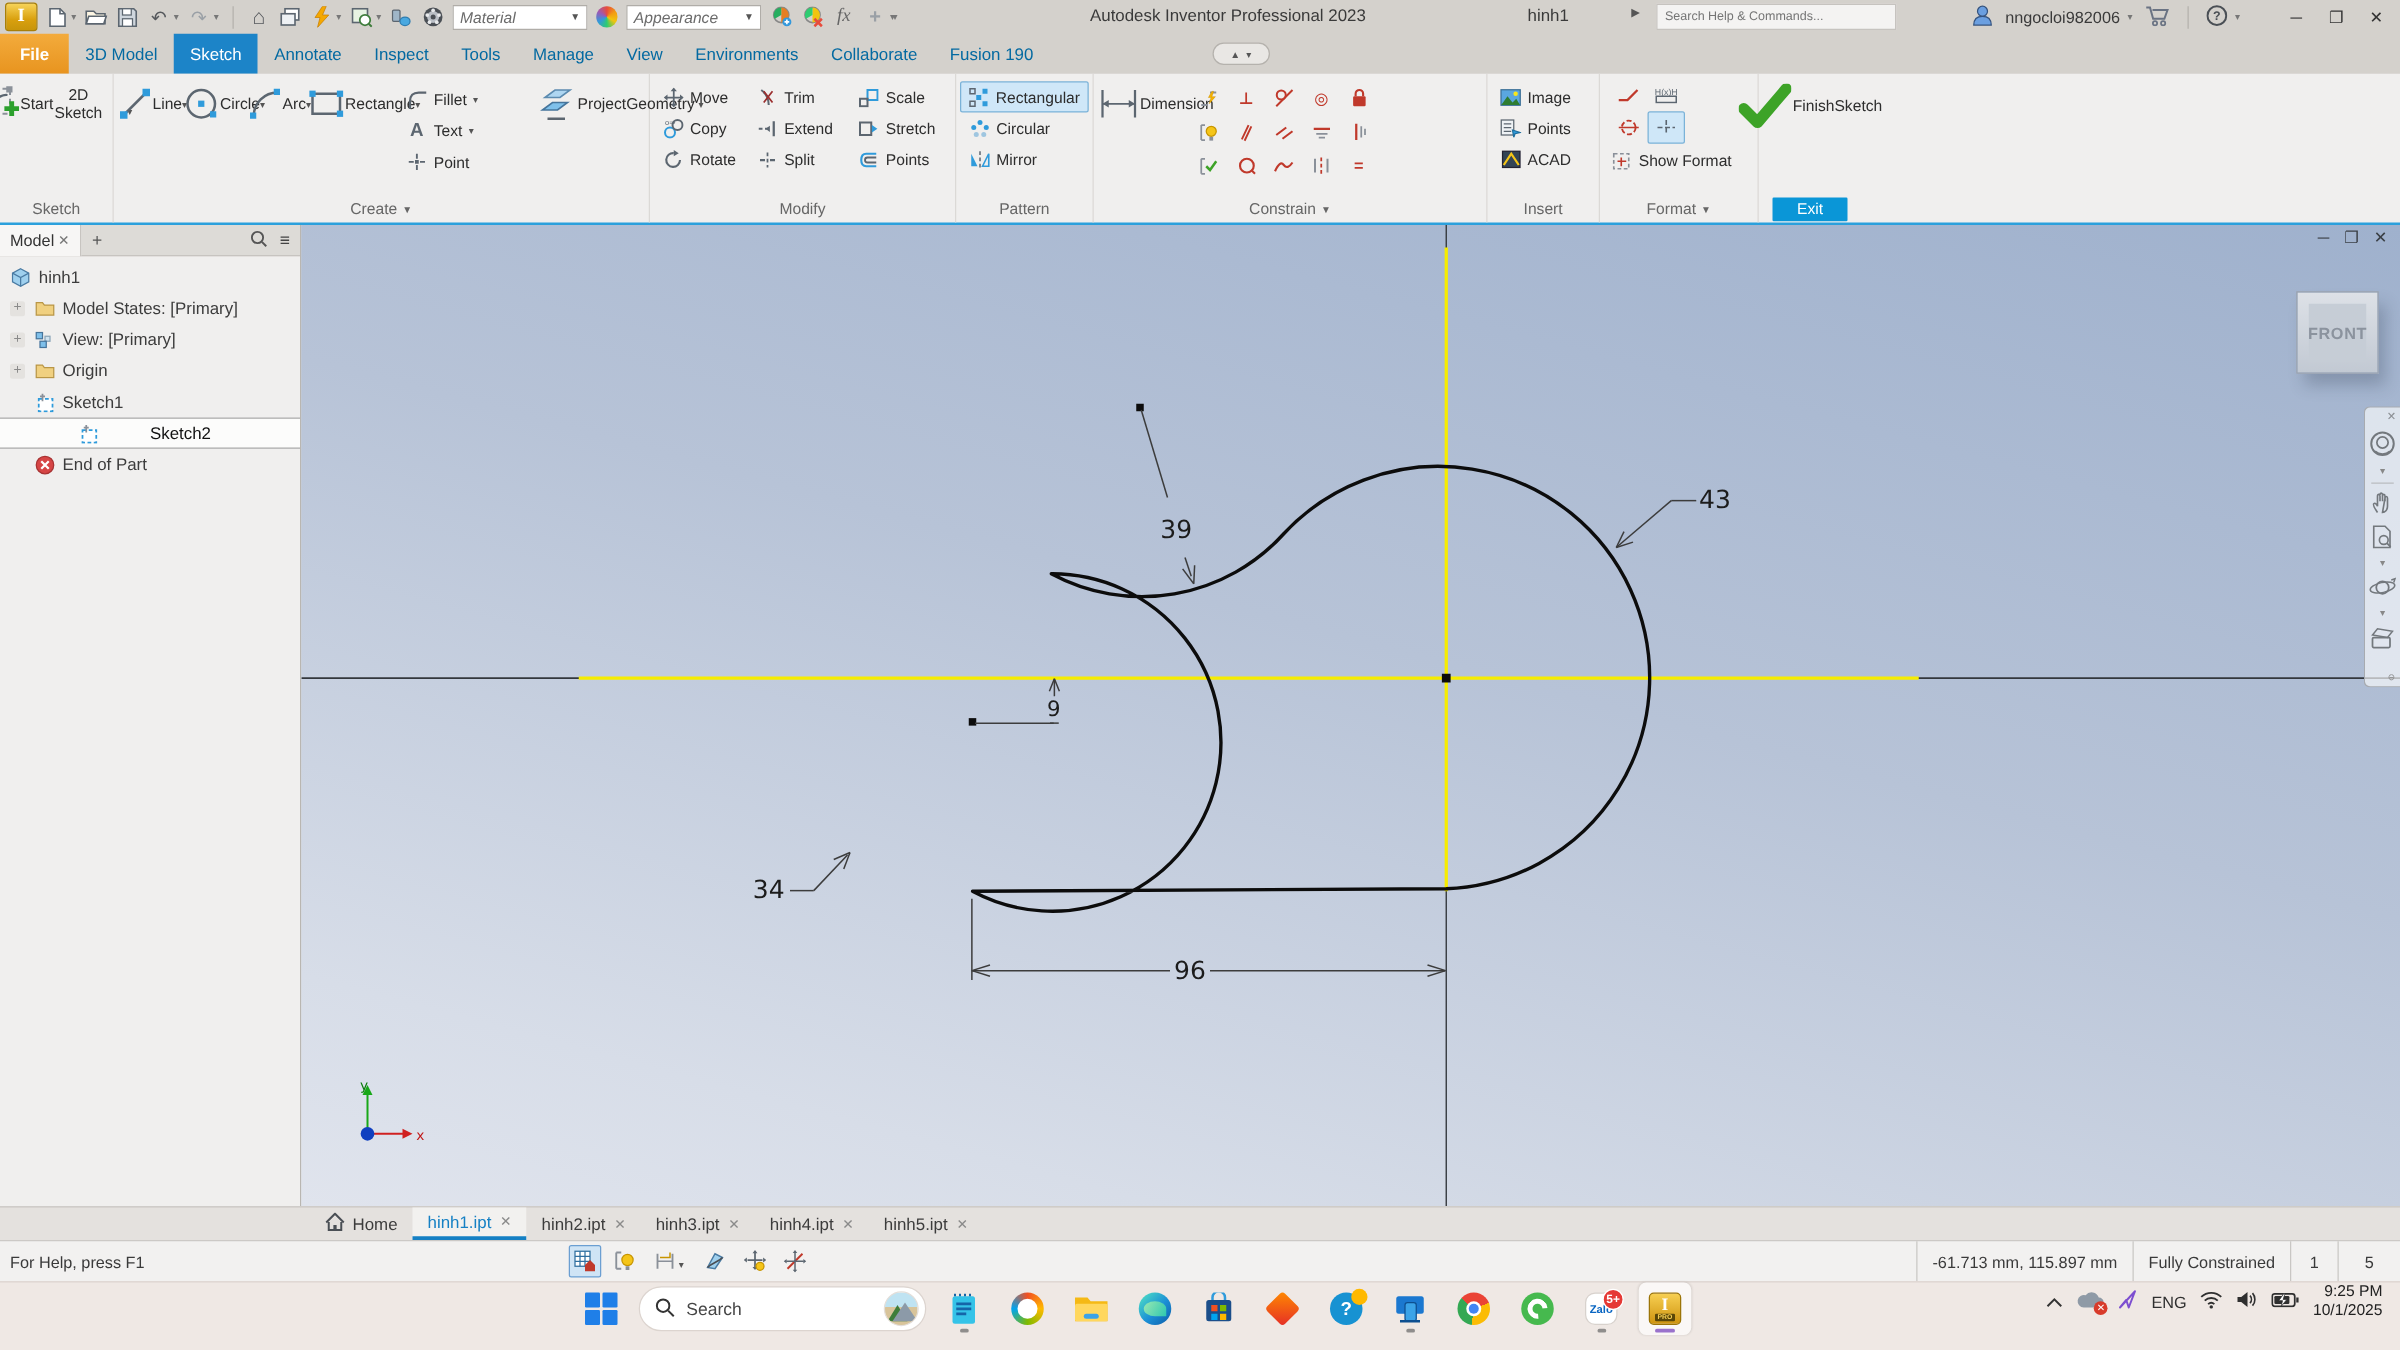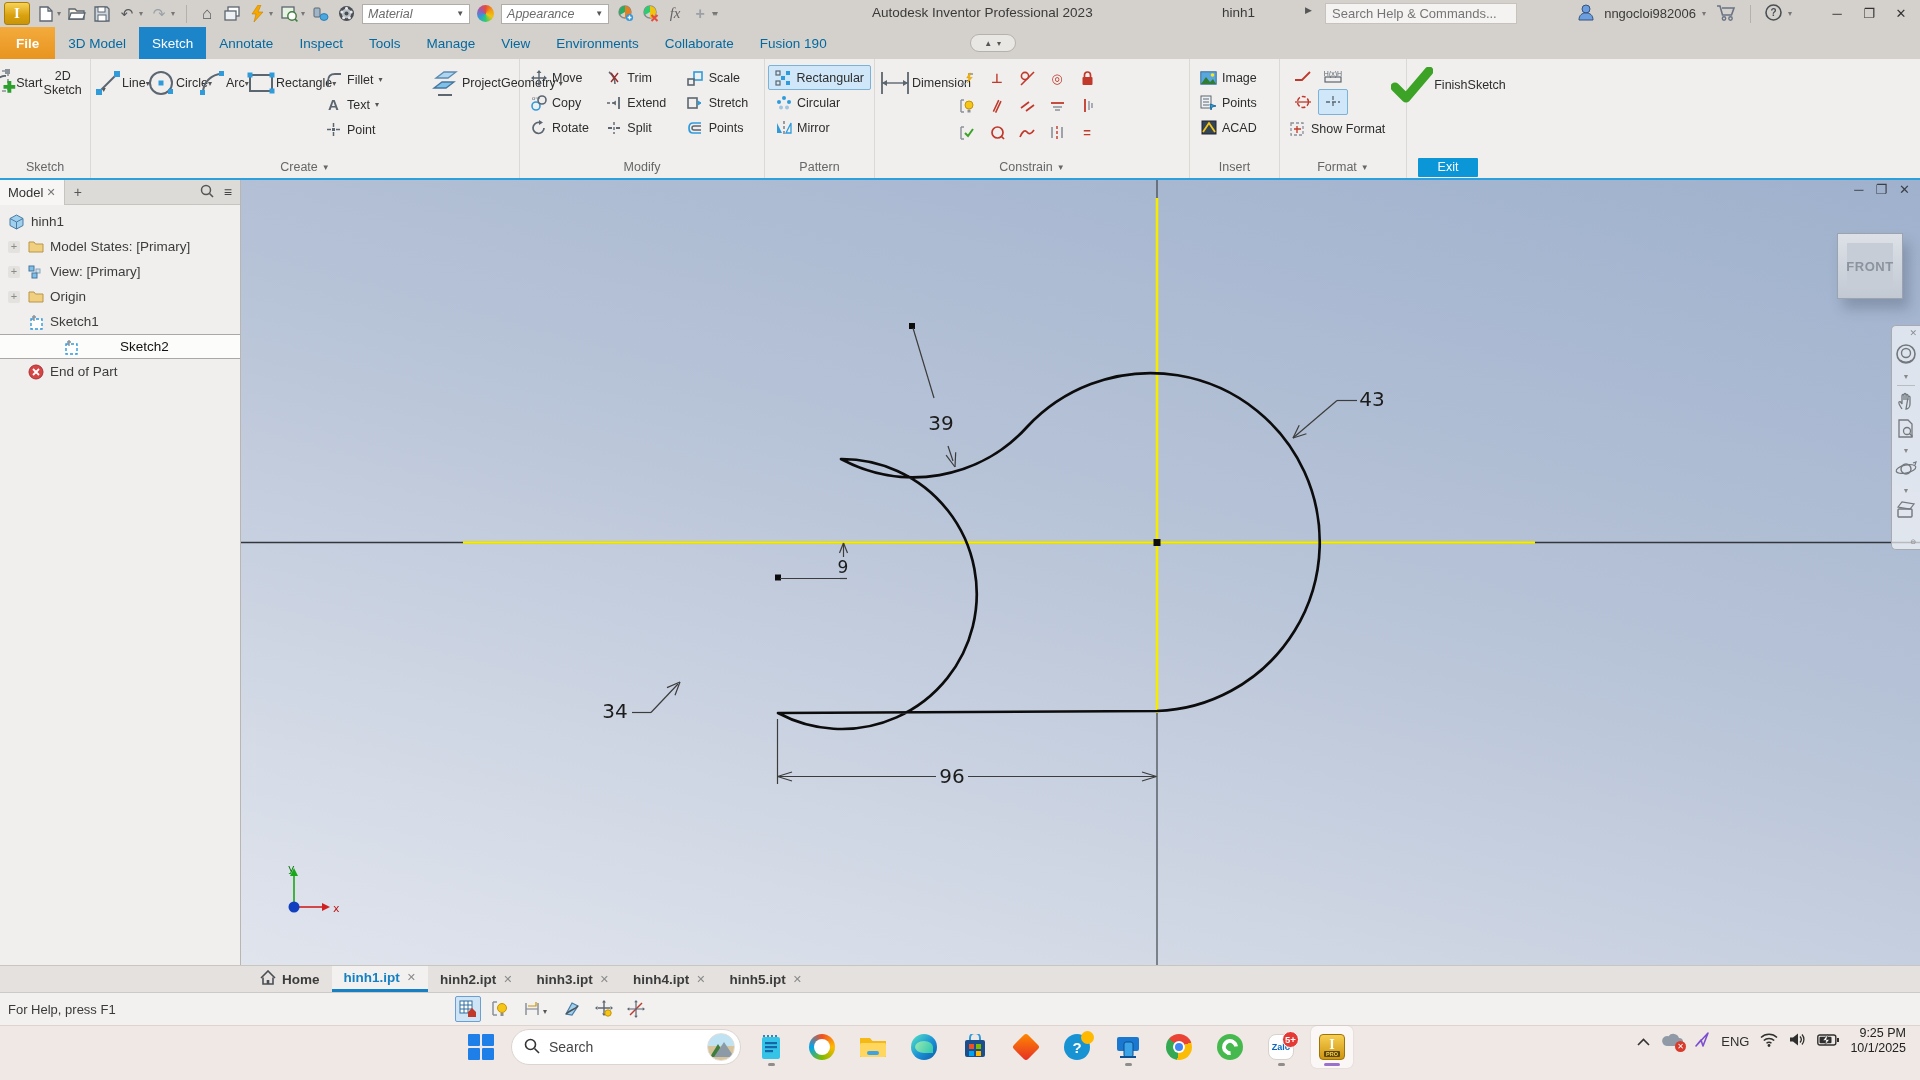--- a/index.html
+++ b/index.html
@@ -12,21 +12,21 @@
   .appbtn { width:26px; height:23px; margin:0 6px 0 4px; border-radius:3px; background:linear-gradient(180deg,#f7d358,#d9a télé0e 60%,#c8950a); background:linear-gradient(180deg,#f7d358,#d9a00e 60%,#c8950a); border:1px solid #a87f08; color:#fff; font-family:"Liberation Serif",serif; font-weight:bold; font-size:15px; display:flex; align-items:center; justify-content:center; }
   .qat { display:flex; align-items:center; gap:7px; }
   .qat .ic { width:18px; height:18px; display:inline-flex; align-items:center; justify-content:center; color:#55585c; font-size:15px; }
   .qat svg { display:block; }
   .qsep { width:1px; height:18px; background:#b4b1ac; margin:0 4px; }
   .qdrop { font-size:8px; color:#777; margin-left:-4px; }
   .matbox { width:108px; height:20px; background:#fff; border:1px solid #b0ada8; display:flex; align-items:center; justify-content:space-between; padding:0 5px; color:#6b6b6b; font-style:italic; font-size:12.5px; }
   .matbox .car { font-size:8px; color:#555; font-style:normal; }
   .wheel { width:17px; height:17px; border-radius:50%; background:conic-gradient(#e74c3c,#f39c12,#f1c40f,#2ecc71,#3498db,#9b59b6,#e74c3c); }
   .title-abs { position:absolute; top:5px; font-size:13.5px; color:#3a3a3a; white-space:nowrap; }
-  #searchbox { position:absolute; left:1325px; top:3px; width:192px; height:21px; background:#f4f3f2; border:1px solid #c6c3bf; font-size:13px; color:#444; padding:0 6px; font-family:"Liberation Sans",sans-serif; }
+  #searchbox { position:absolute; left:1325px; top:3px; width:192px; height:21px; background:#f4f3f2; border:1px solid #c6c3bf; font-size:10px; color:#444; padding:0 6px; font-family:"Liberation Sans",sans-serif; }
   .tb-right-icons { position:absolute; right:8px; top:0; height:27px; display:flex; align-items:center; gap:10px; }
   .userlbl { font-size:13px; color:#3a3a3a; }
   .winbtn { font-size:13px; color:#333; width:22px; text-align:center; }
 
   
   #menubar { position:absolute; left:0; top:27px; width:1920px; height:32px; background:#d4d1cc; display:flex; align-items:stretch; }
   .mtab { padding:0 13px; display:flex; align-items:center; font-size:13.5px; color:#0369a1; }
   .mtab.file { background:linear-gradient(180deg,#f3ab3c,#e8941f); color:#fff; font-weight:bold; padding:0 16px; }
   .mtab.active { background:#1c84c8; color:#fff; }
   .ribbon-collapse { margin-left:130px; align-self:center; width:46px; height:18px; border:1px solid #b5b2ad; border-radius:9px; background:#e9e7e4; display:flex; align-items:center; justify-content:center; gap:5px; font-size:8px; color:#555; }
@@ -73,21 +73,21 @@
   .doc-controls { position:absolute; right:10px; top:2px; display:flex; gap:12px; color:#3a3f45; font-size:13px; }
   .viewcube { position:absolute; left:1596px; top:53px; width:66px; height:66px; background:linear-gradient(180deg,#dde1e7,#c2c9d3); border:1px solid #9aa3af; display:flex; align-items:center; justify-content:center; box-shadow:6px 10px 12px rgba(40,50,70,.25); }
   .viewcube-inner { width:46px; height:46px; background:#c6cdd6; display:flex; align-items:center; justify-content:center; font-weight:bold; font-size:13px; color:#8b939e; letter-spacing:.5px; }
   .navbar { position:absolute; right:0px; top:145px; width:29px; height:225px; background:rgba(248,249,250,.68); border:1px solid #a7abb0; border-right:none; border-radius:5px 0 0 5px; display:flex; flex-direction:column; align-items:center; padding-top:2px; gap:5px; }
   .navbar .nclose { align-self:flex-end; margin-right:3px; color:#8b8f94; font-size:9px; }
   .navbar .ndiv { width:18px; height:1px; background:#b9bcc0; }
   .navbar .ncar { font-size:7px; color:#888; }
 
   
   #docbar { position:absolute; left:0; top:965px; width:1920px; height:27px; background:#e4e1de; border-top:1px solid #c9c6c2; display:flex; align-items:stretch; padding-left:248px; }
-  .dtab { display:flex; align-items:center; gap:7px; padding:0 12px; font-size:13.5px; color:#3c3c3c;font-weight:bold; }
+  .dtab { display:flex; align-items:center; gap:7px; padding:0 12px; font-size:13.5px; color:#3c3c3c; }
   .dtab .x { color:#8a8a8a; font-size:11px; }
   .dtab.active { background:#f2f1ef; color:#1580c4; border-bottom:3px solid #1580c4; }
   .dtab.home { gap:6px; }
 
   
   #statusbar { position:absolute; left:0; top:992px; width:1920px; height:33px; background:#f2f1f0; border-top:1px solid #ccc9c6; display:flex; align-items:center; font-size:13px; color:#3a3a3a; }
   .sb-help { padding-left:8px; }
   .sb-tools { position:absolute; left:455px; top:3px; display:flex; gap:6px; align-items:center; }
   .sb-tool { width:26px; height:26px; display:flex; align-items:center; justify-content:center; border:1px solid transparent; border-radius:2px; }
   .sb-tool.sel { background:#cfe4f5; border:1px solid #6b9fd2; }
@@ -986,20 +986,34 @@
           </svg>
         </span>
       <span class="sb-tool">
           <svg width="18" height="18" viewBox="0 0 18 18">
             <path d="M3 15 L15 3" stroke="#c0392b" stroke-width="1.5"></path>
             <path d="M9 2 v14 M2 9 h14" stroke="#5c6670" stroke-width="1.2"></path>
             <path d="M9 0 l1.8 2.3 h-3.6 z M9 18 l1.8 -2.3 h-3.6 z M0 9 l2.3 -1.8 v3.6 z M18 9 l-2.3 -1.8 v3.6 z" fill="#5c6670"></path>
           </svg>
         </span>
     </div>
+    <div class="sb-right">
+      <div class="sb-cell">
+          <span>-61.713 mm, 115.897 mm</span>
+        </div>
+      <div class="sb-cell">
+          <span>Fully Constrained</span>
+        </div>
+      <div class="sb-cell" style="min-width:38px">
+          <span>1</span>
+        </div>
+      <div class="sb-cell" style="min-width:50px">
+          <span>5</span>
+        </div>
+    </div>
   </div>
 
   <div id="taskbar">
     <div class="tk-center">
       <div class="tk-btn">
           <span class="startlogo">
             <i></i>
             <i></i>
             <i></i>
             <i></i>

